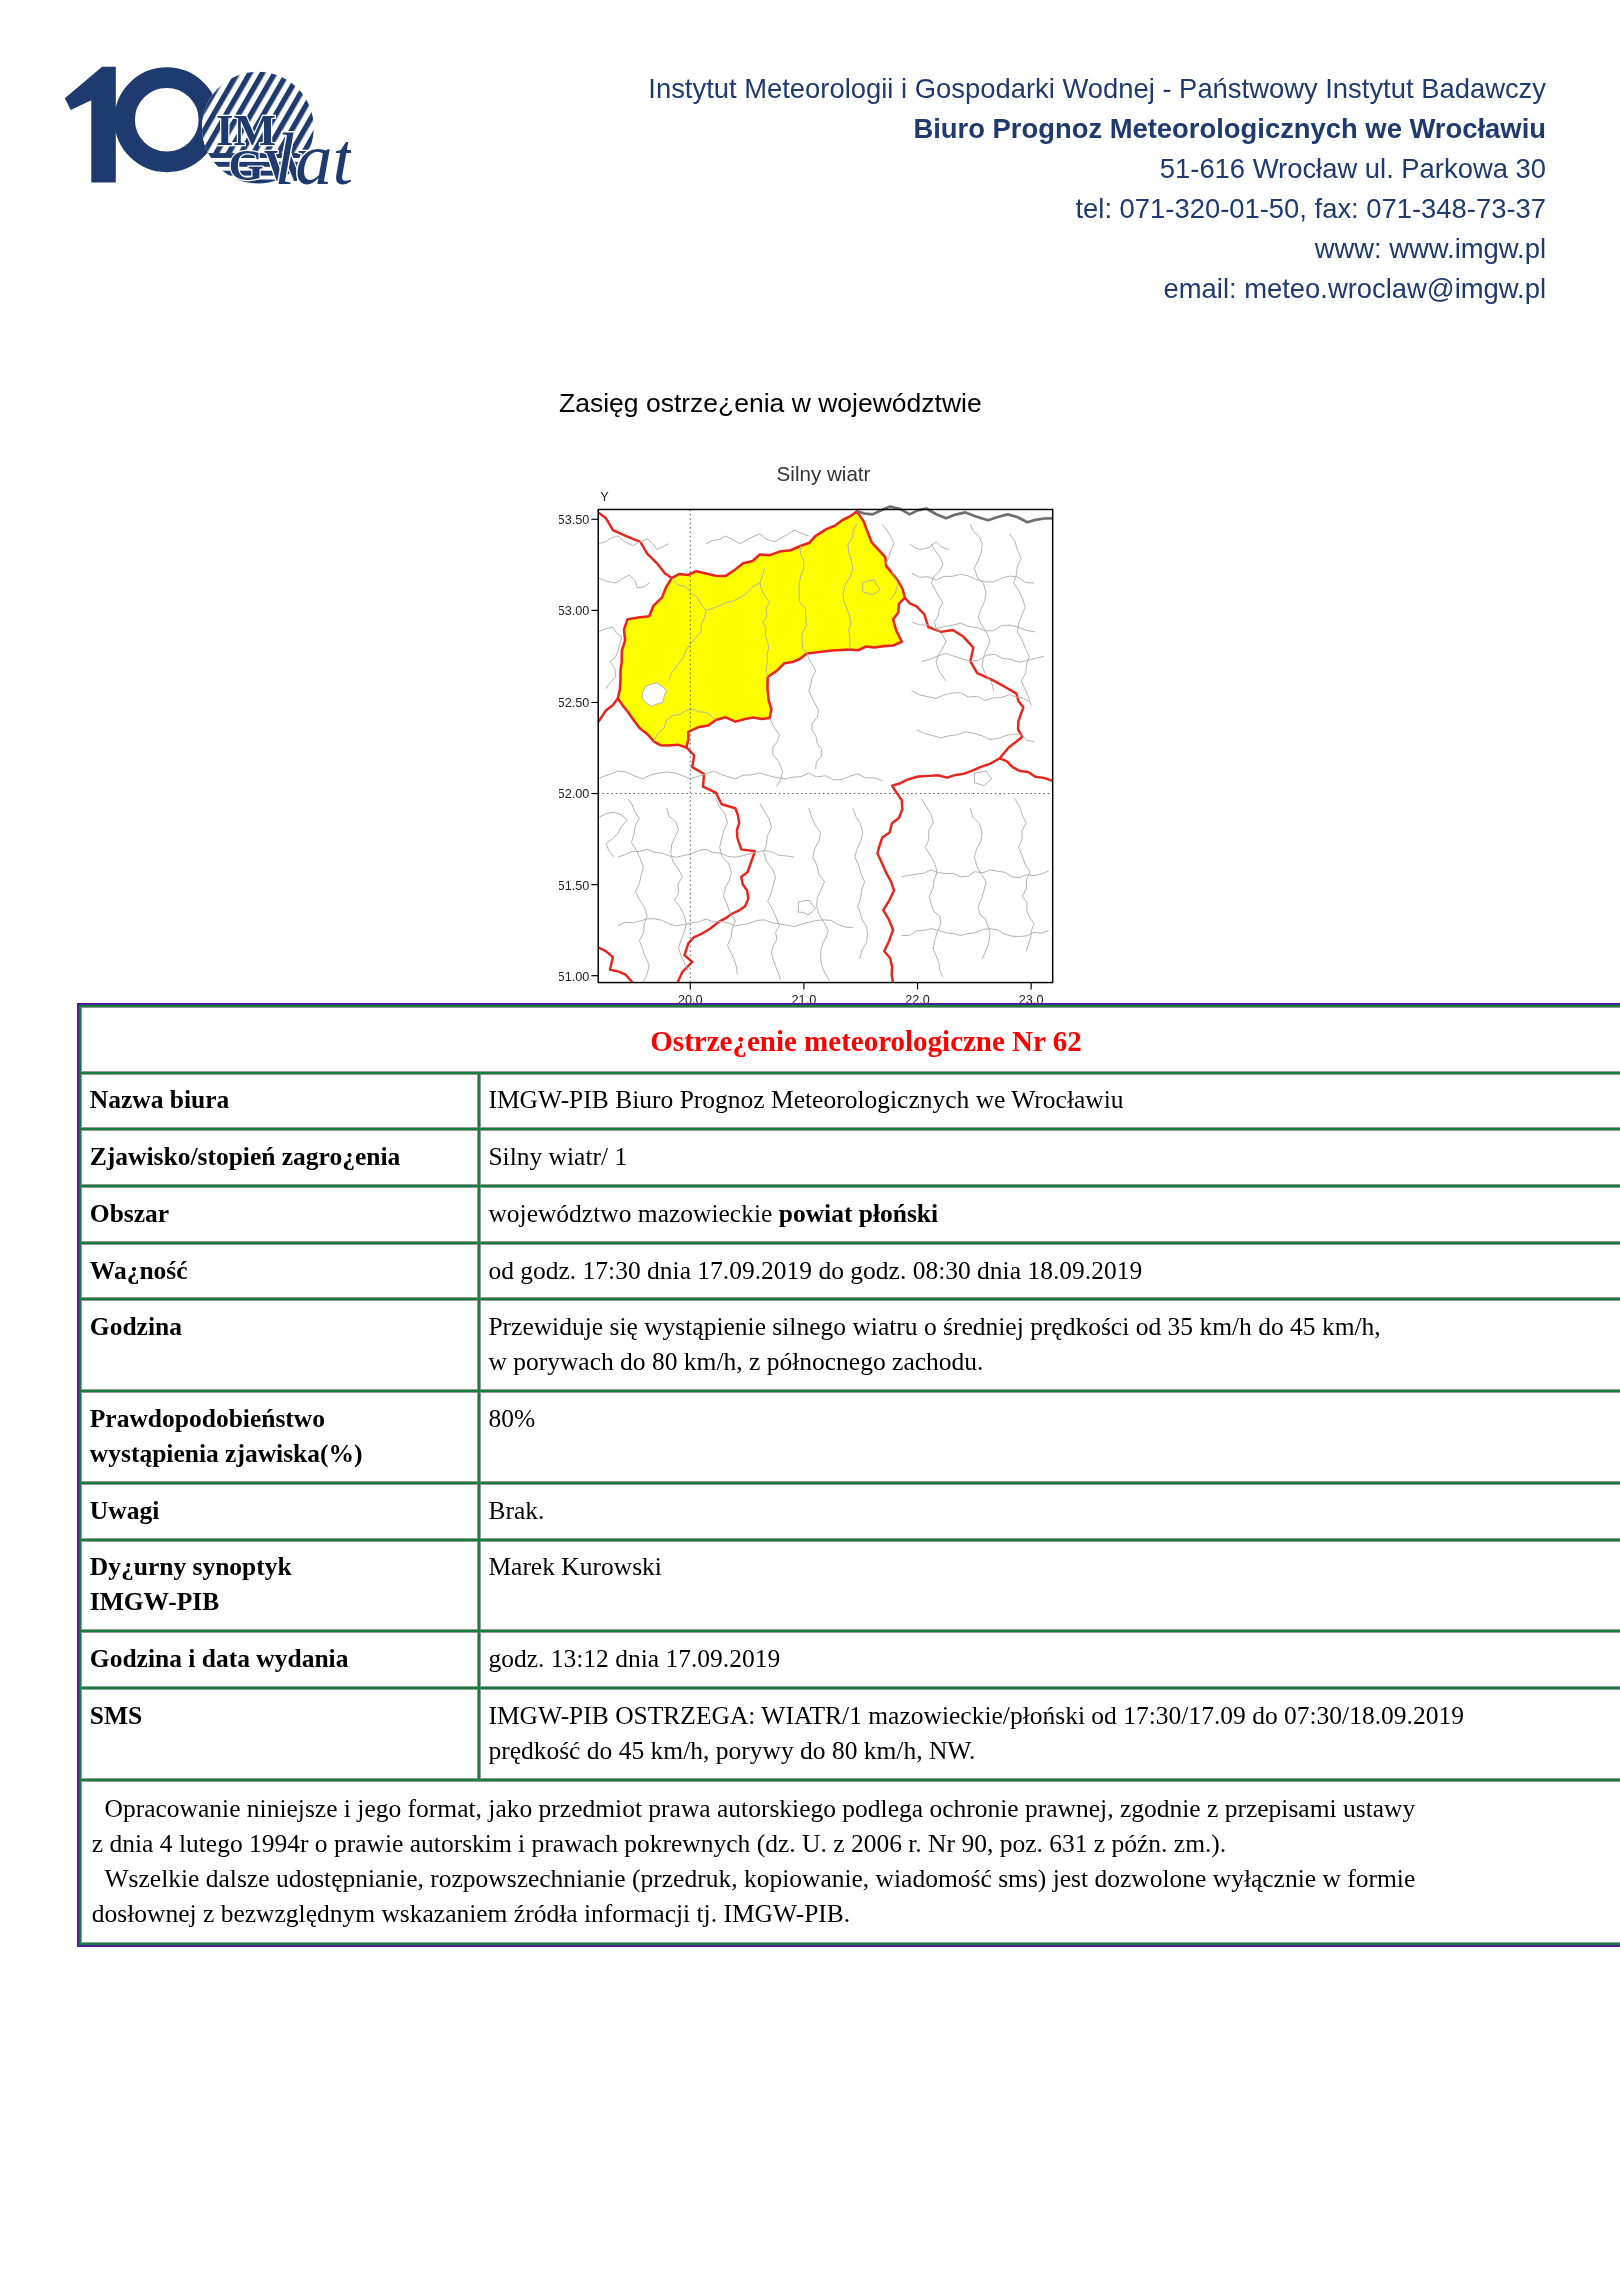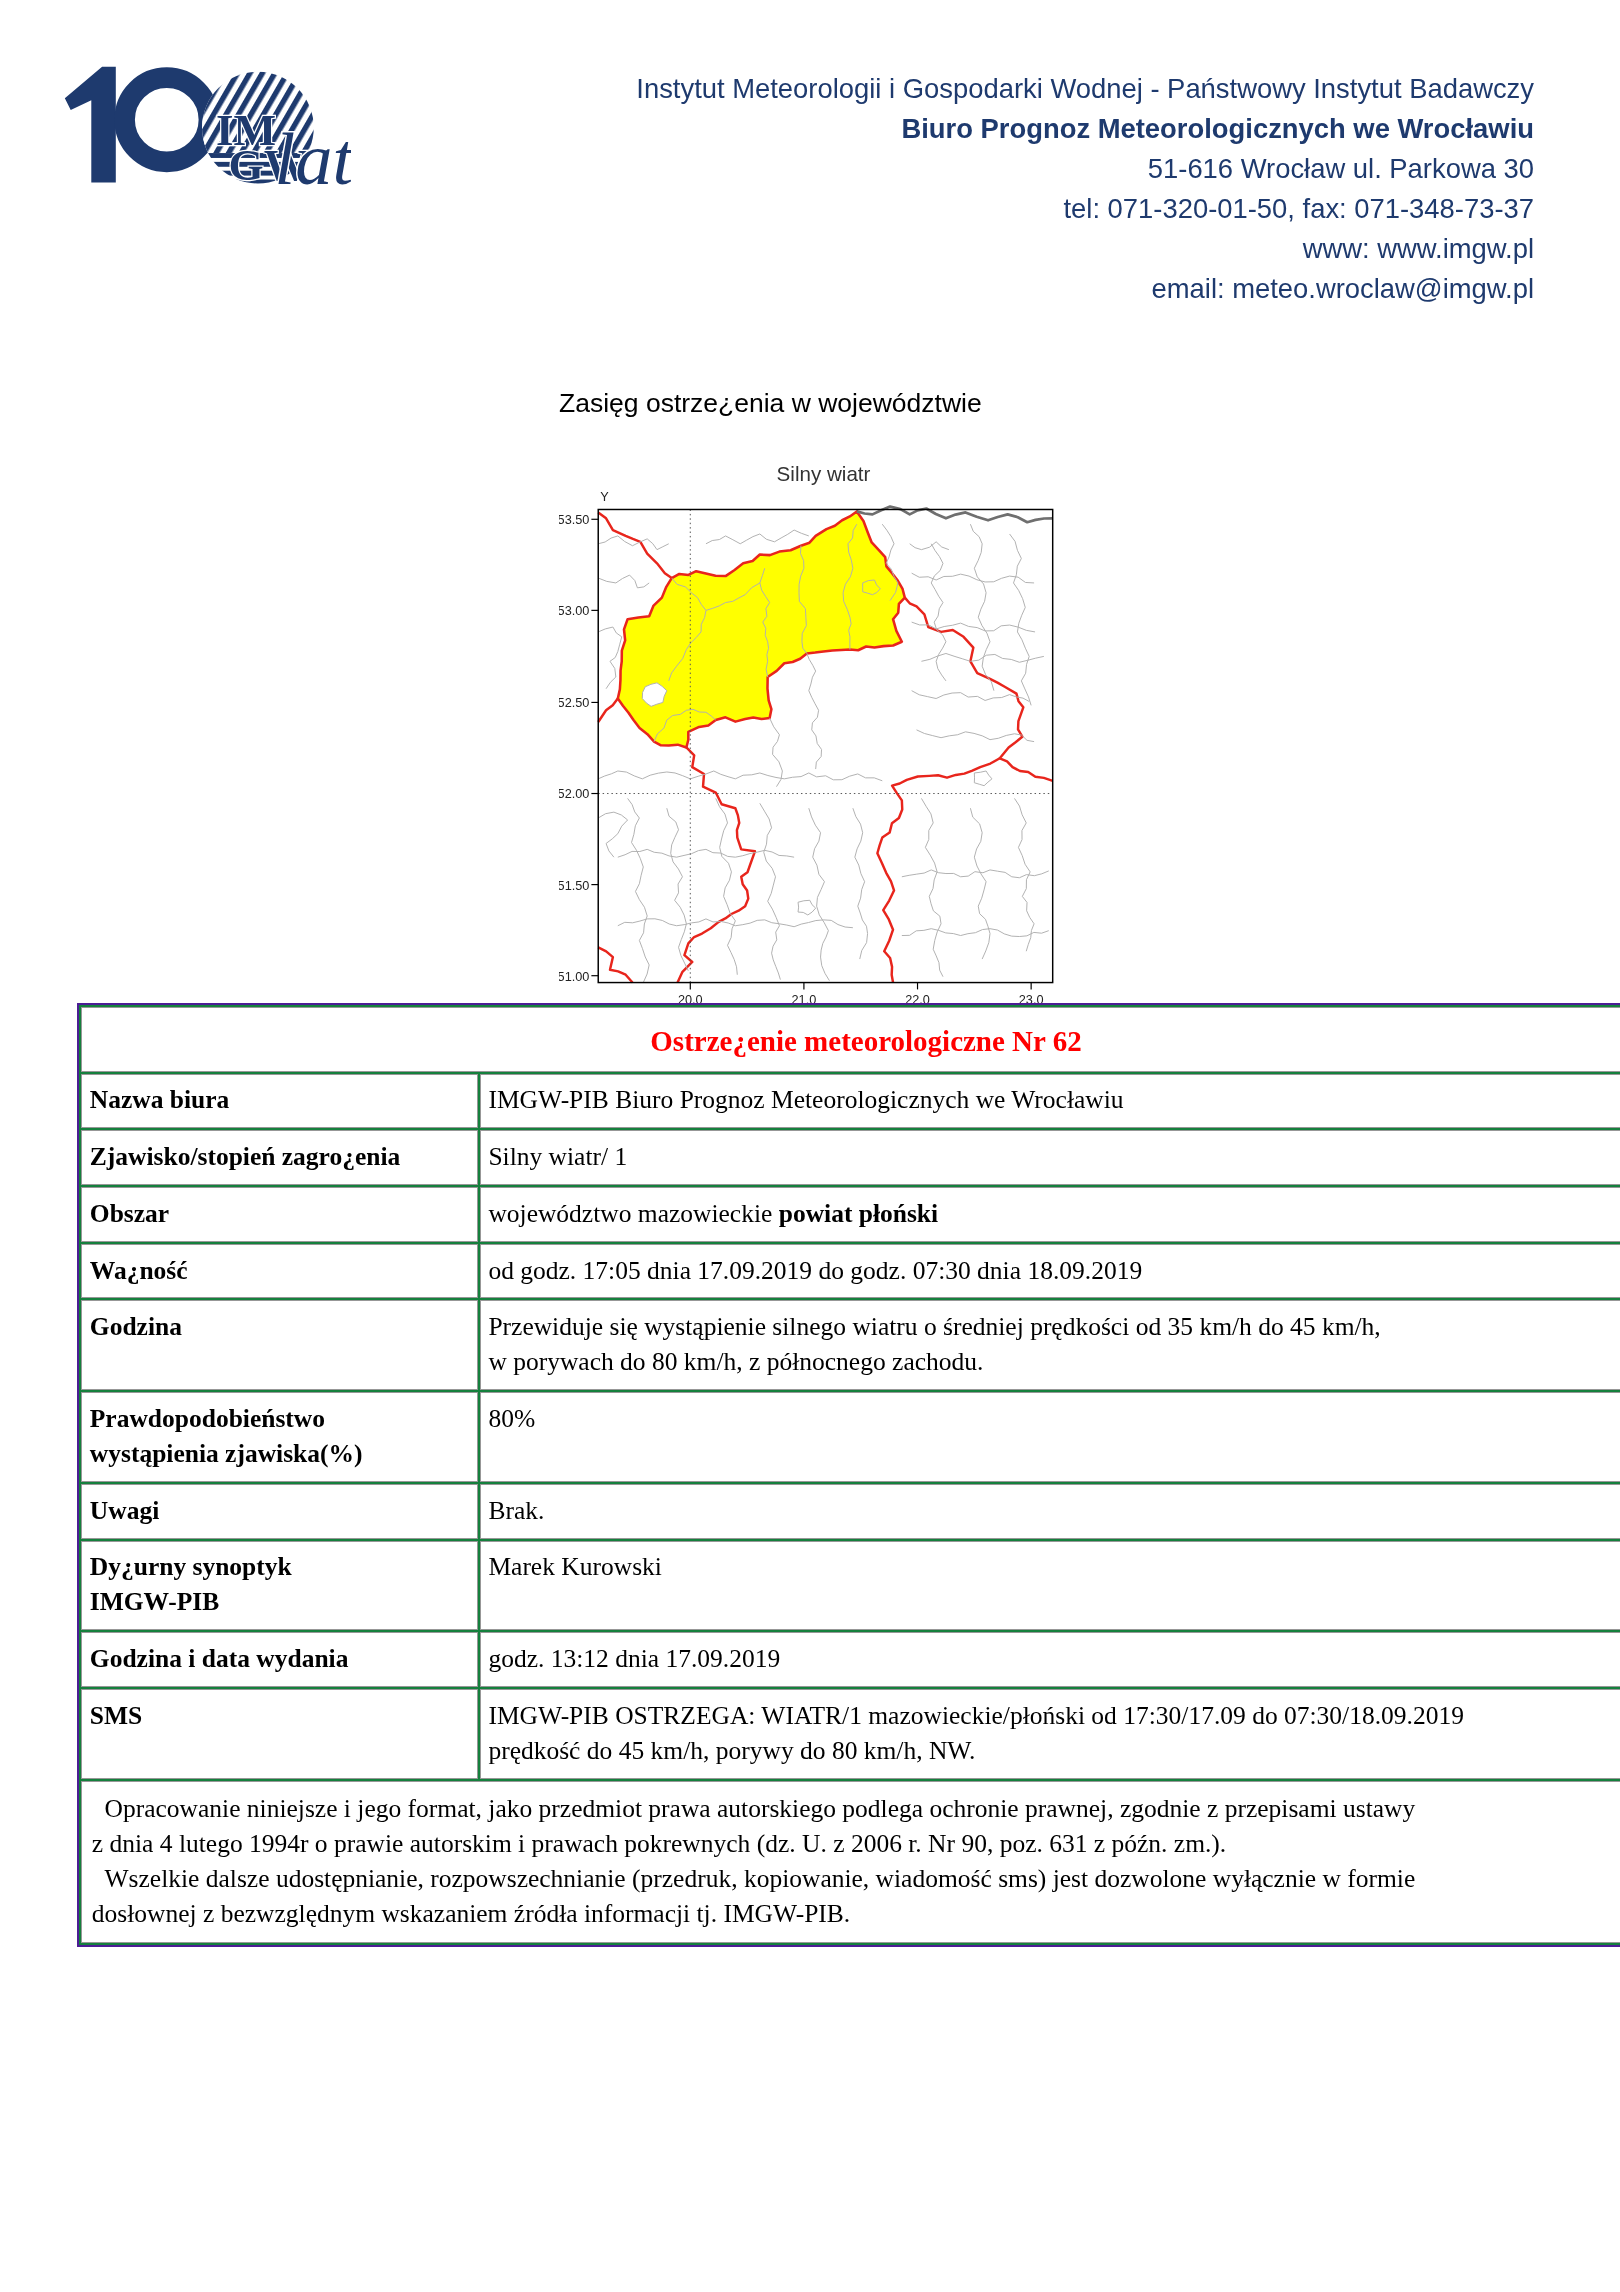--- a/index.html
+++ b/index.html
@@ -1,21 +1,21 @@
 <!DOCTYPE html>
 <html><head>
 <meta charset="utf-8">
 <style>
   html,body{margin:0;padding:0;background:#fff;}
   #page{position:relative;width:1620px;height:2293px;background:#fff;overflow:hidden;
         font-family:"Liberation Sans","DejaVu Sans",sans-serif;}
 
   
   #logo{position:absolute;left:57px;top:57px;}
-  #hdr{position:absolute;top:69px;right:86px;text-align:right;
+  #hdr{position:absolute;top:69px;right:74px;text-align:right;
        color:#1e3a6e;font-size:27.4px;line-height:40px;white-space:nowrap;}
   #hdr .b{font-weight:bold;}
 
   
   #section-title{position:absolute;left:559px;top:388px;width:529px;text-align:left;
                  font-size:26.5px;color:#000;}
   #map-title{position:absolute;left:559px;top:462px;width:529px;text-align:center;
              font-size:20.6px;color:#333;}
   #map{position:absolute;left:559px;top:485px;}
   .tick-txt{font-family:"Liberation Sans","DejaVu Sans",sans-serif;font-size:13px;fill:#222;}
@@ -173,21 +173,21 @@
     <tr class="r-s">
       <td class="lbl">Zjawisko/stopień zagro¿enia</td>
       <td class="val"><span>Silny wiatr/ 1</span><b></b></td>
     </tr>
     <tr class="r-s">
       <td class="lbl">Obszar</td>
       <td class="val"><span>województwo mazowieckie </span><b>powiat płoński</b></td>
     </tr>
     <tr class="r-s">
       <td class="lbl">Wa¿ność</td>
-      <td class="val"><span>od godz. 17:05 dnia 17.09.2019 do godz. 07:30 dnia 18.09.2019</span><b></b></td>
+      <td class="val"><span>od godz. 17:30 dnia 17.09.2019 do godz. 08:30 dnia 18.09.2019</span><b></b></td>
     </tr>
     <tr class="r-t">
       <td class="lbl">Godzina</td>
       <td class="val"><span>Przewiduje się wystąpienie silnego wiatru o średniej prędkości od 35 km/h do 45 km/h,
 w porywach do 80 km/h, z północnego zachodu.</span><b></b></td>
     </tr>
     <tr class="r-t">
       <td class="lbl">Prawdopodobieństwo
 wystąpienia zjawiska(%)</td>
       <td class="val"><span>80%</span><b></b></td>

